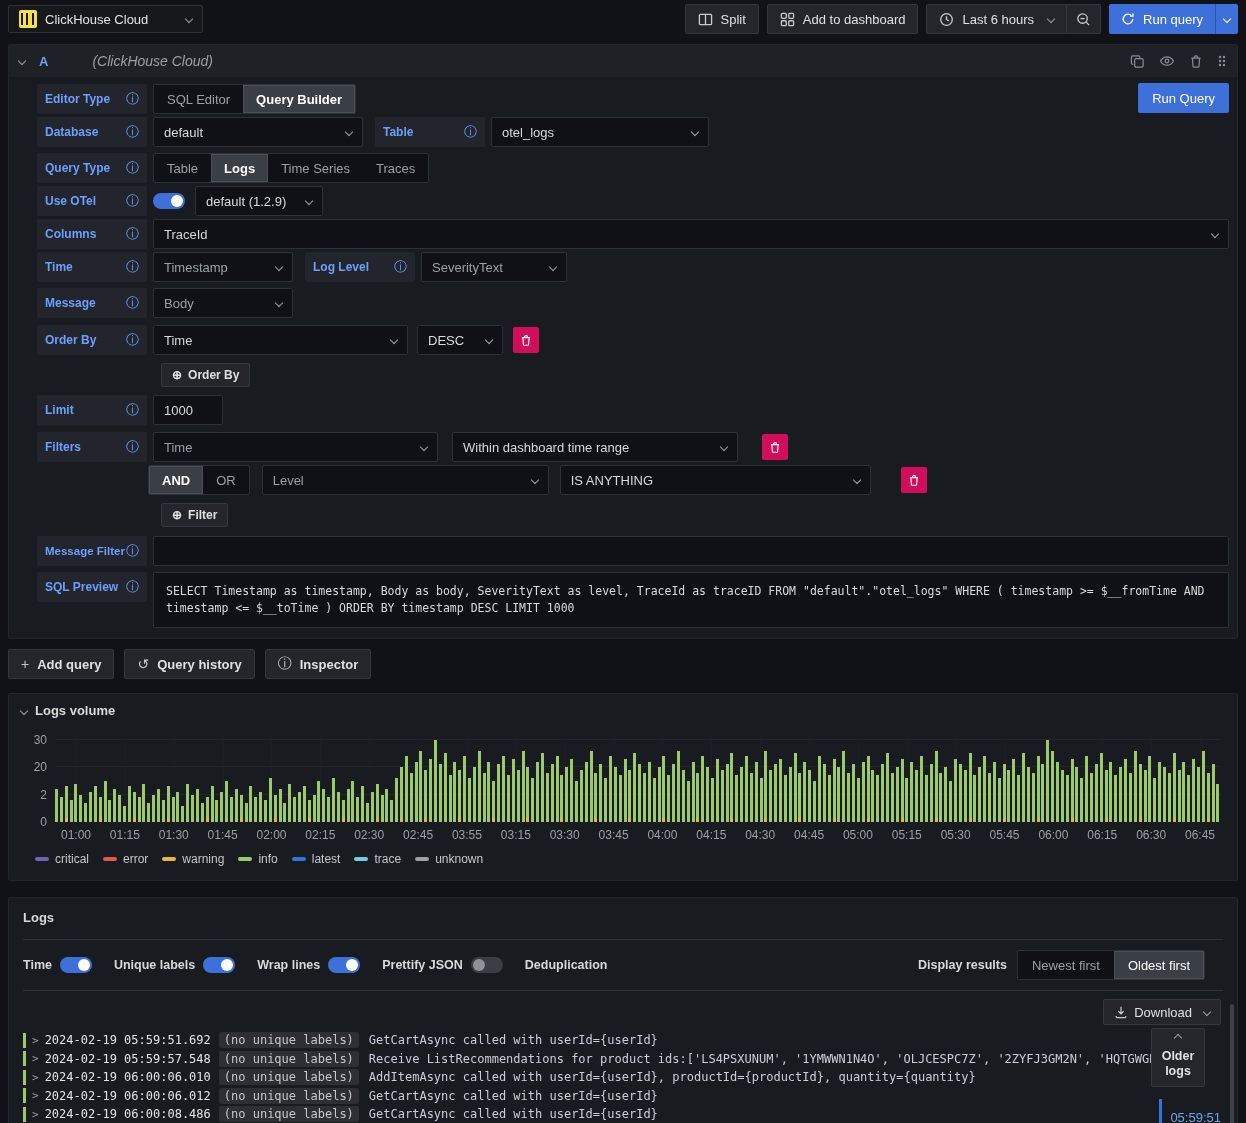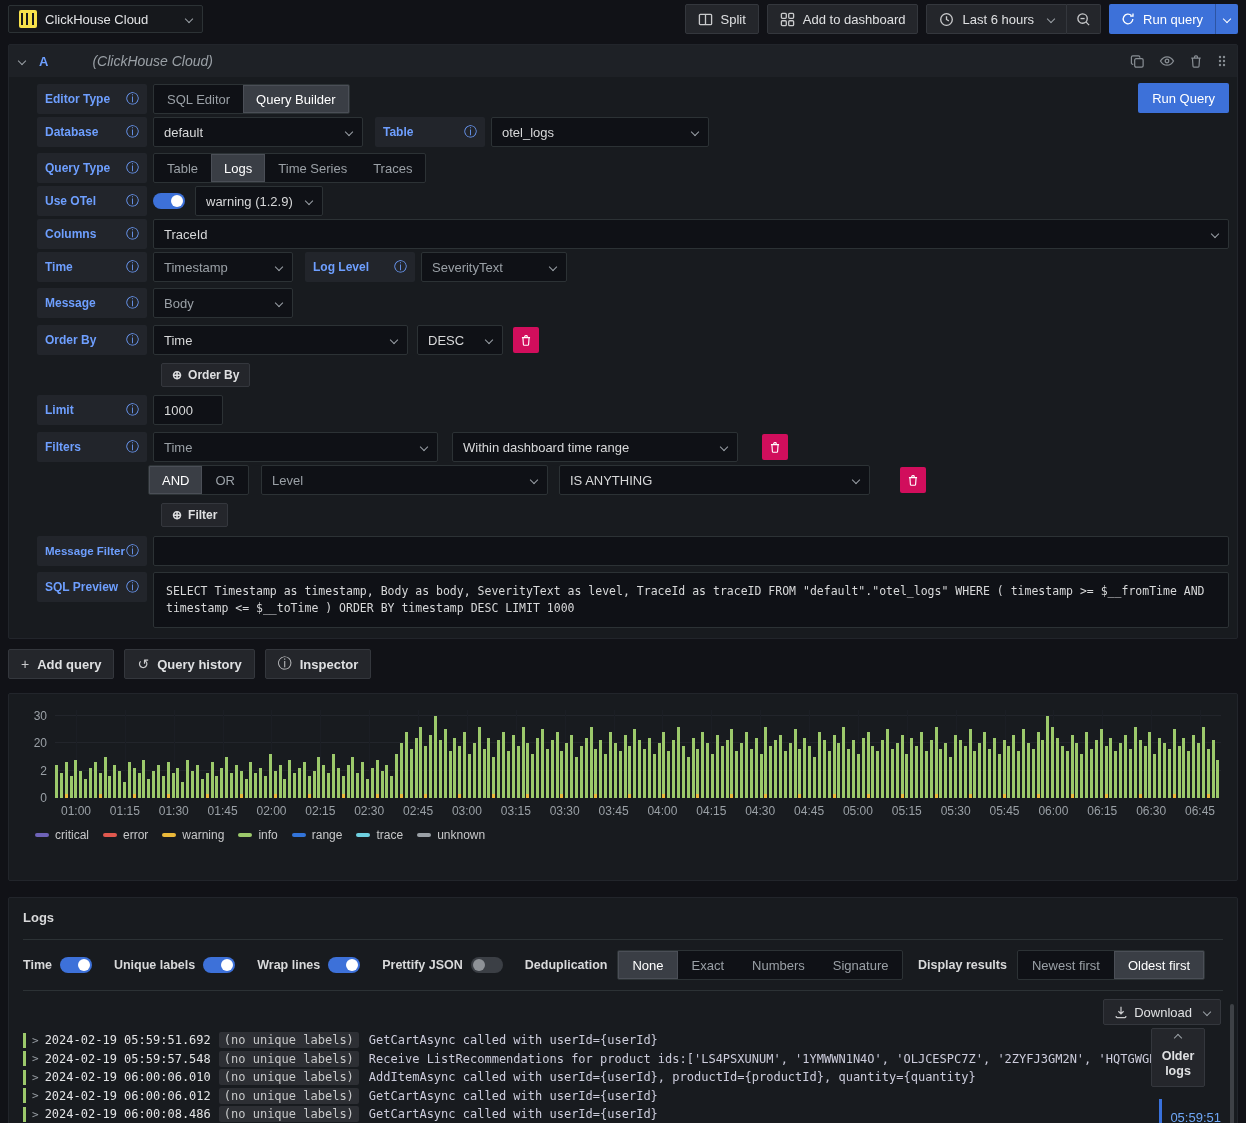--- a/index.html
+++ b/index.html
@@ -47,21 +47,21 @@
   .row { display:flex; align-items:flex-start; margin-top:3px; }
   .f-label { display:flex; align-items:center; justify-content:space-between; width:110px; flex:0 0 110px;
              height:30px; padding:0 8px; background:#22252b; border-radius:2px;
              color:#6e9fff; font-size:12px; font-weight:600; margin-right:6px; }
   .f-label .info { font-weight:400; font-size:13px; color:#6e9fff; cursor:pointer; }
   .sel { display:flex; align-items:center; justify-content:space-between; height:30px; padding:0 10px;
          background:#0f1116; border:1px solid #2c3235; border-radius:2px; cursor:pointer; color:#d8d9da; }
   .sel.dim { color:#9aa0a6; }
   .seg { display:flex; align-items:center; height:30px; background:#0f1116; border:1px solid #2c3235; border-radius:2px; overflow:hidden; }
   .seg span { display:flex; align-items:center; height:100%; padding:0 13px; color:#9aa0a6; cursor:pointer; white-space:nowrap; }
-  .seg span.active { background:#3a3e45; color:#fff; font-weight:400; box-shadow:inset 0 0 0 1px #4b4f57; }
+  .seg span.active { background:#3a3e45; color:#fff; font-weight:700; box-shadow:inset 0 0 0 1px #4b4f57; }
   .toggle { width:32px; height:16px; border-radius:8px; background:#3d71d9; position:relative; cursor:pointer; flex:0 0 auto; }
   .toggle::after { content:""; position:absolute; top:2px; right:2px; width:12px; height:12px; border-radius:50%; background:#fff; }
   .toggle.off { background:#3b3f45; }
   .toggle.off::after { right:auto; left:2px; background:#8e9297; }
   .danger-btn { width:26px; height:26px; margin-top:2px; border-radius:2px; background:#d10e5c;
                 display:flex; align-items:center; justify-content:center; cursor:pointer; flex:0 0 auto; }
   .ghost-btn { display:inline-flex; align-items:center; gap:6px; height:24px; padding:0 10px;
                background:#24262b; border:1px solid #34373d; border-radius:2px; color:#dfe0e2;
                font-size:12px; font-weight:600; cursor:pointer; }
   .input { height:30px; background:#0f1116; border:1px solid #2c3235; border-radius:2px;
@@ -258,21 +258,21 @@
           </div>
       </div>
 
       <div class="row" style="align-items:center">
         <div class="f-label">
           <span>Use OTel</span>
             <span class="info">ⓘ</span>
         </div>
         <span class="toggle"></span>
         <div class="sel" style="width:128px; margin-left:10px">
-          <span>warning (1.2.9)</span>
+          <span>default (1.2.9)</span>
             <span class="chev"></span>
         </div>
       </div>
 
       <div class="row">
         <div class="f-label">
           <span>Columns</span>
             <span class="info">ⓘ</span>
         </div>
         <div class="sel" style="flex:1">
@@ -417,20 +417,24 @@
       <span class="g">↺</span>
         <span>Query history</span>
     </div>
     <div class="big-btn">
       <span class="g">ⓘ</span>
         <span>Inspector</span>
     </div>
   </div>
 
   <div class="lv-card">
+    <div class="lv-head">
+      <span class="chev" style="margin:0"></span>
+      <span>Logs volume</span>
+    </div>
     <div class="lv-chart" id="lv-chart">
         <span class="ylab" style="bottom: 0px; top: auto; transform: translateY(50%);">0</span>
         <div class="gridline" style="bottom: 27.5px;"></div>
         <span class="ylab" style="bottom: 27.5px; top: auto; transform: translateY(50%);">2</span>
         <div class="gridline" style="bottom: 55px;"></div>
         <span class="ylab" style="bottom: 55px; top: auto; transform: translateY(50%);">20</span>
         <div class="gridline" style="bottom: 82.5px;"></div>
         <span class="ylab" style="bottom: 82.5px; top: auto; transform: translateY(50%);">30</span>
         <div class="vgrid" style="left: 1.8%;"></div>
         <div class="vgrid" style="left: 5.9913%;"></div>
@@ -701,21 +705,21 @@
       </div>
     <div class="xaxis" id="lv-xaxis">
         <span style="left: 1.8%;">01:00</span>
         <span style="left: 5.9913%;">01:15</span>
         <span style="left: 10.1826%;">01:30</span>
         <span style="left: 14.3739%;">01:45</span>
         <span style="left: 18.5652%;">02:00</span>
         <span style="left: 22.7565%;">02:15</span>
         <span style="left: 26.9478%;">02:30</span>
         <span style="left: 31.1391%;">02:45</span>
-        <span style="left: 35.3304%;">03:00</span>
+        <span style="left: 35.3304%;">03:55</span>
         <span style="left: 39.5217%;">03:15</span>
         <span style="left: 43.713%;">03:30</span>
         <span style="left: 47.9043%; text-align: right;">03:45</span>
         <span style="left: 52.0957%;">04:00</span>
         <span style="left: 56.287%;">04:15</span>
         <span style="left: 60.4783%;">04:30</span>
         <span style="left: 64.6696%;">04:45</span>
         <span style="left: 68.8609%;">05:00</span>
         <span style="left: 73.0522%;">05:15</span>
         <span style="left: 77.2435%;">05:30</span>
@@ -737,21 +741,21 @@
         <div class="item">
           <span class="swatch" style="background: rgb(234, 184, 57);"></span>
           <span>warning</span>
         </div>
         <div class="item">
           <span class="swatch" style="background: rgb(156, 201, 107);"></span>
           <span>info</span>
         </div>
         <div class="item">
           <span class="swatch" style="background: rgb(50, 116, 217);"></span>
-          <span>range</span>
+          <span>latest</span>
         </div>
         <div class="item">
           <span class="swatch" style="background: rgb(110, 208, 224);"></span>
           <span>trace</span>
         </div>
         <div class="item">
           <span class="swatch" style="background: rgb(154, 160, 166);"></span>
           <span>unknown</span>
         </div>
       </div>
@@ -771,26 +775,20 @@
       <div class="ctl">
           <span>Wrap lines</span>
           <span class="toggle"></span>
         </div>
       <div class="ctl">
           <span>Prettify JSON</span>
           <span class="toggle off"></span>
         </div>
       <div class="ctl" style="margin-right:10px">
           <span>Deduplication</span>
-        </div>
-      <div class="seg" id="dedup-seg">
-          <span class="active">None</span>
-          <span>Exact</span>
-          <span>Numbers</span>
-          <span>Signature</span>
         </div>
       <span class="spacer"></span>
       <div class="ctl" style="margin-right:10px">
           <span>Display results</span>
         </div>
       <div class="seg" id="display-seg" style="margin-right:18px">
           <span>Newest first</span>
           <span class="active">Oldest first</span>
         </div>
     </div>

